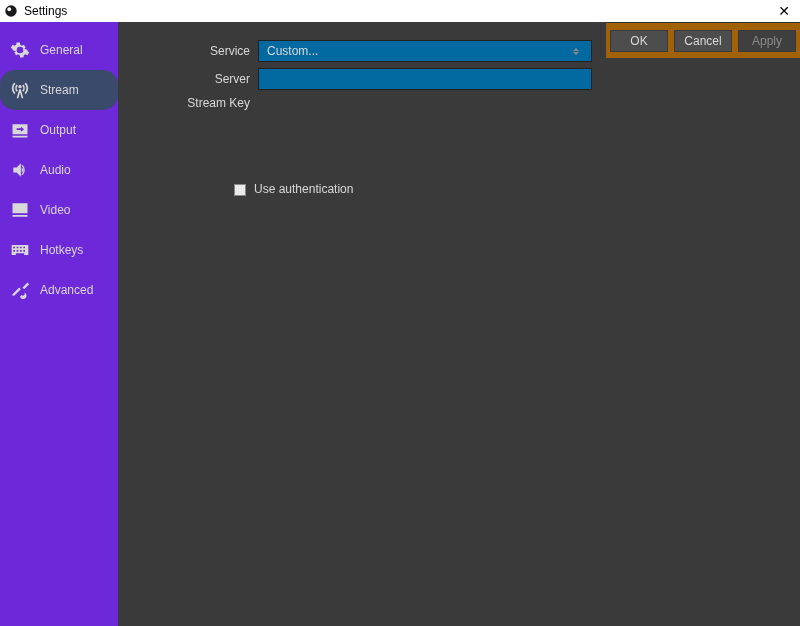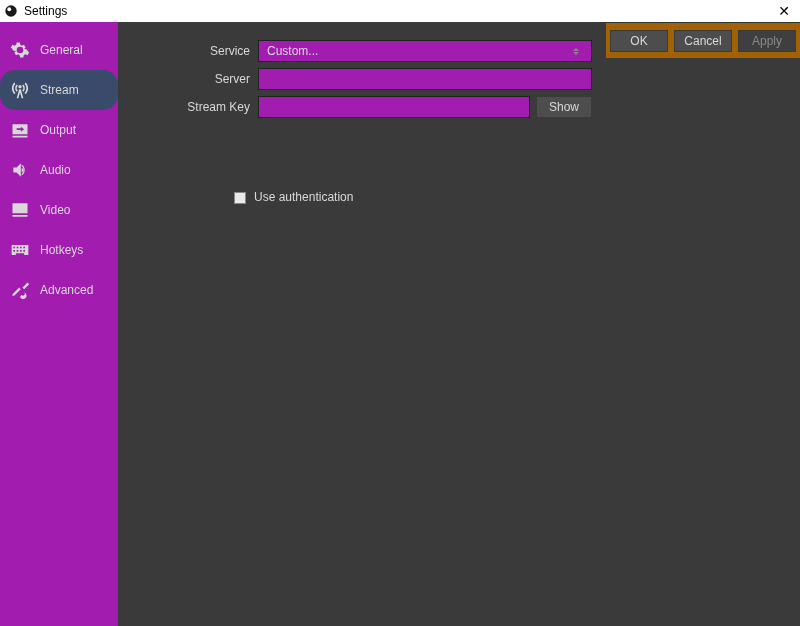--- a/index.html
+++ b/index.html
@@ -4,31 +4,31 @@
   <style>
     * { margin: 0; padding: 0; box-sizing: border-box; font-family: "Segoe UI", Arial, sans-serif; }
     body { width: 800px; height: 626px; background: #fff; overflow: hidden; }
     .window { width: 100%; height: 100%; display: flex; flex-direction: column; background: #fff; }
     .titlebar { height: 22px; background: #fff; display: flex; align-items: center; padding: 0 4px; justify-content: space-between; }
     .titlebar-left { display: flex; align-items: flex-end; gap: 6px; }
     .titlebar-icon { width: 14px; height: 14px; }
     .titlebar-title { font-size: 12px; color: #000; }
     .titlebar-close { font-size: 14px; color: #000; padding: 0 6px; cursor: pointer; line-height: 1; }
     .app-body { flex: 1; display: flex; background: #3a3a3a; min-height: 0; }
-    .sidebar { width: 118px; background: #a21caf; display: flex; flex-direction: column; padding-top: 8px; }
+    .sidebar { width: 118px; background: #6d28d9; display: flex; flex-direction: column; padding-top: 8px; }
     .sidebar-item { display: flex; align-items: center; gap: 10px; padding: 10px 10px; color: #d8d8d8; font-size: 12px; cursor: pointer; }
     .sidebar-item.active { background: #3a4a6a; border-radius: 15px; }
     .sidebar-item .icon { width: 20px; height: 20px; display: flex; align-items: center; justify-content: center; flex-shrink: 0; }
     .sidebar-item .icon svg { fill: #d8d8d8; }
     .main { flex: 1; background: #3a3a3a; display: flex; flex-direction: row; min-width: 0; }
     .form-area { flex: 1; padding: 18px 14px 0 10px; overflow: auto; }
     .form-row { display: flex; align-items: center; margin-bottom: 6px; }
     .form-label { width: 130px; text-align: right; color: #d8d8d8; font-size: 12px; padding-right: 8px; }
     .form-control { flex: 1; display: flex; gap: 6px; align-items: stretch; }
-    .select, .input { background: #a21caf; border: 1px solid #202020; height: 22px; color: #d8d8d8; font-size: 12px; padding: 0 8px; outline: none; width: 100%; }
+    .select, .input { background: #0369a1; border: 1px solid #202020; height: 22px; color: #d8d8d8; font-size: 12px; padding: 0 8px; outline: none; width: 100%; }
     .select { display: flex; align-items: center; justify-content: space-between; cursor: pointer; }
     .select-arrows { width: 14px; display: flex; flex-direction: column; align-items: center; justify-content: center; gap: 1px; }
     .select-arrows .tri { width: 0; height: 0; border-left: 3px solid transparent; border-right: 3px solid transparent; }
     .select-arrows .tri.up { border-bottom: 3px solid #888; }
     .select-arrows .tri.down { border-top: 3px solid #888; }
     .btn { background: #4d4d4d; border: 1px solid #3a3a3a; color: #d8d8d8; font-size: 12px; padding: 0 14px; height: 22px; cursor: pointer; display: inline-flex; align-items: center; justify-content: center; }
     .btn.dim { color: #8a8a8a; background: #3f3f3f; text-align: right; }
     .streamkey-input { flex: 1; }
     .show-btn { width: 56px; }
     .checkbox-row { margin-top: 72px; margin-left: 106px; display: flex; align-items: flex-end; gap: 8px; }
@@ -142,24 +142,20 @@
 
         <div class="form-row">
           <div class="form-label">Server</div>
           <div class="form-control">
             <input class="input" type="text" value="" style="">
           </div>
         </div>
 
         <div class="form-row">
           <div class="form-label">Stream Key</div>
-          <div class="form-control">
-            <input class="input streamkey-input" type="password" value="" style="">
-            <button class="btn show-btn">Show</button>
-          </div>
         </div>
 
         <div class="checkbox-row">
           <div class="checkbox"></div>
           <span class="checkbox-label">Use authentication</span>
         </div>
 
       </div>
 
       <div class="footer">

